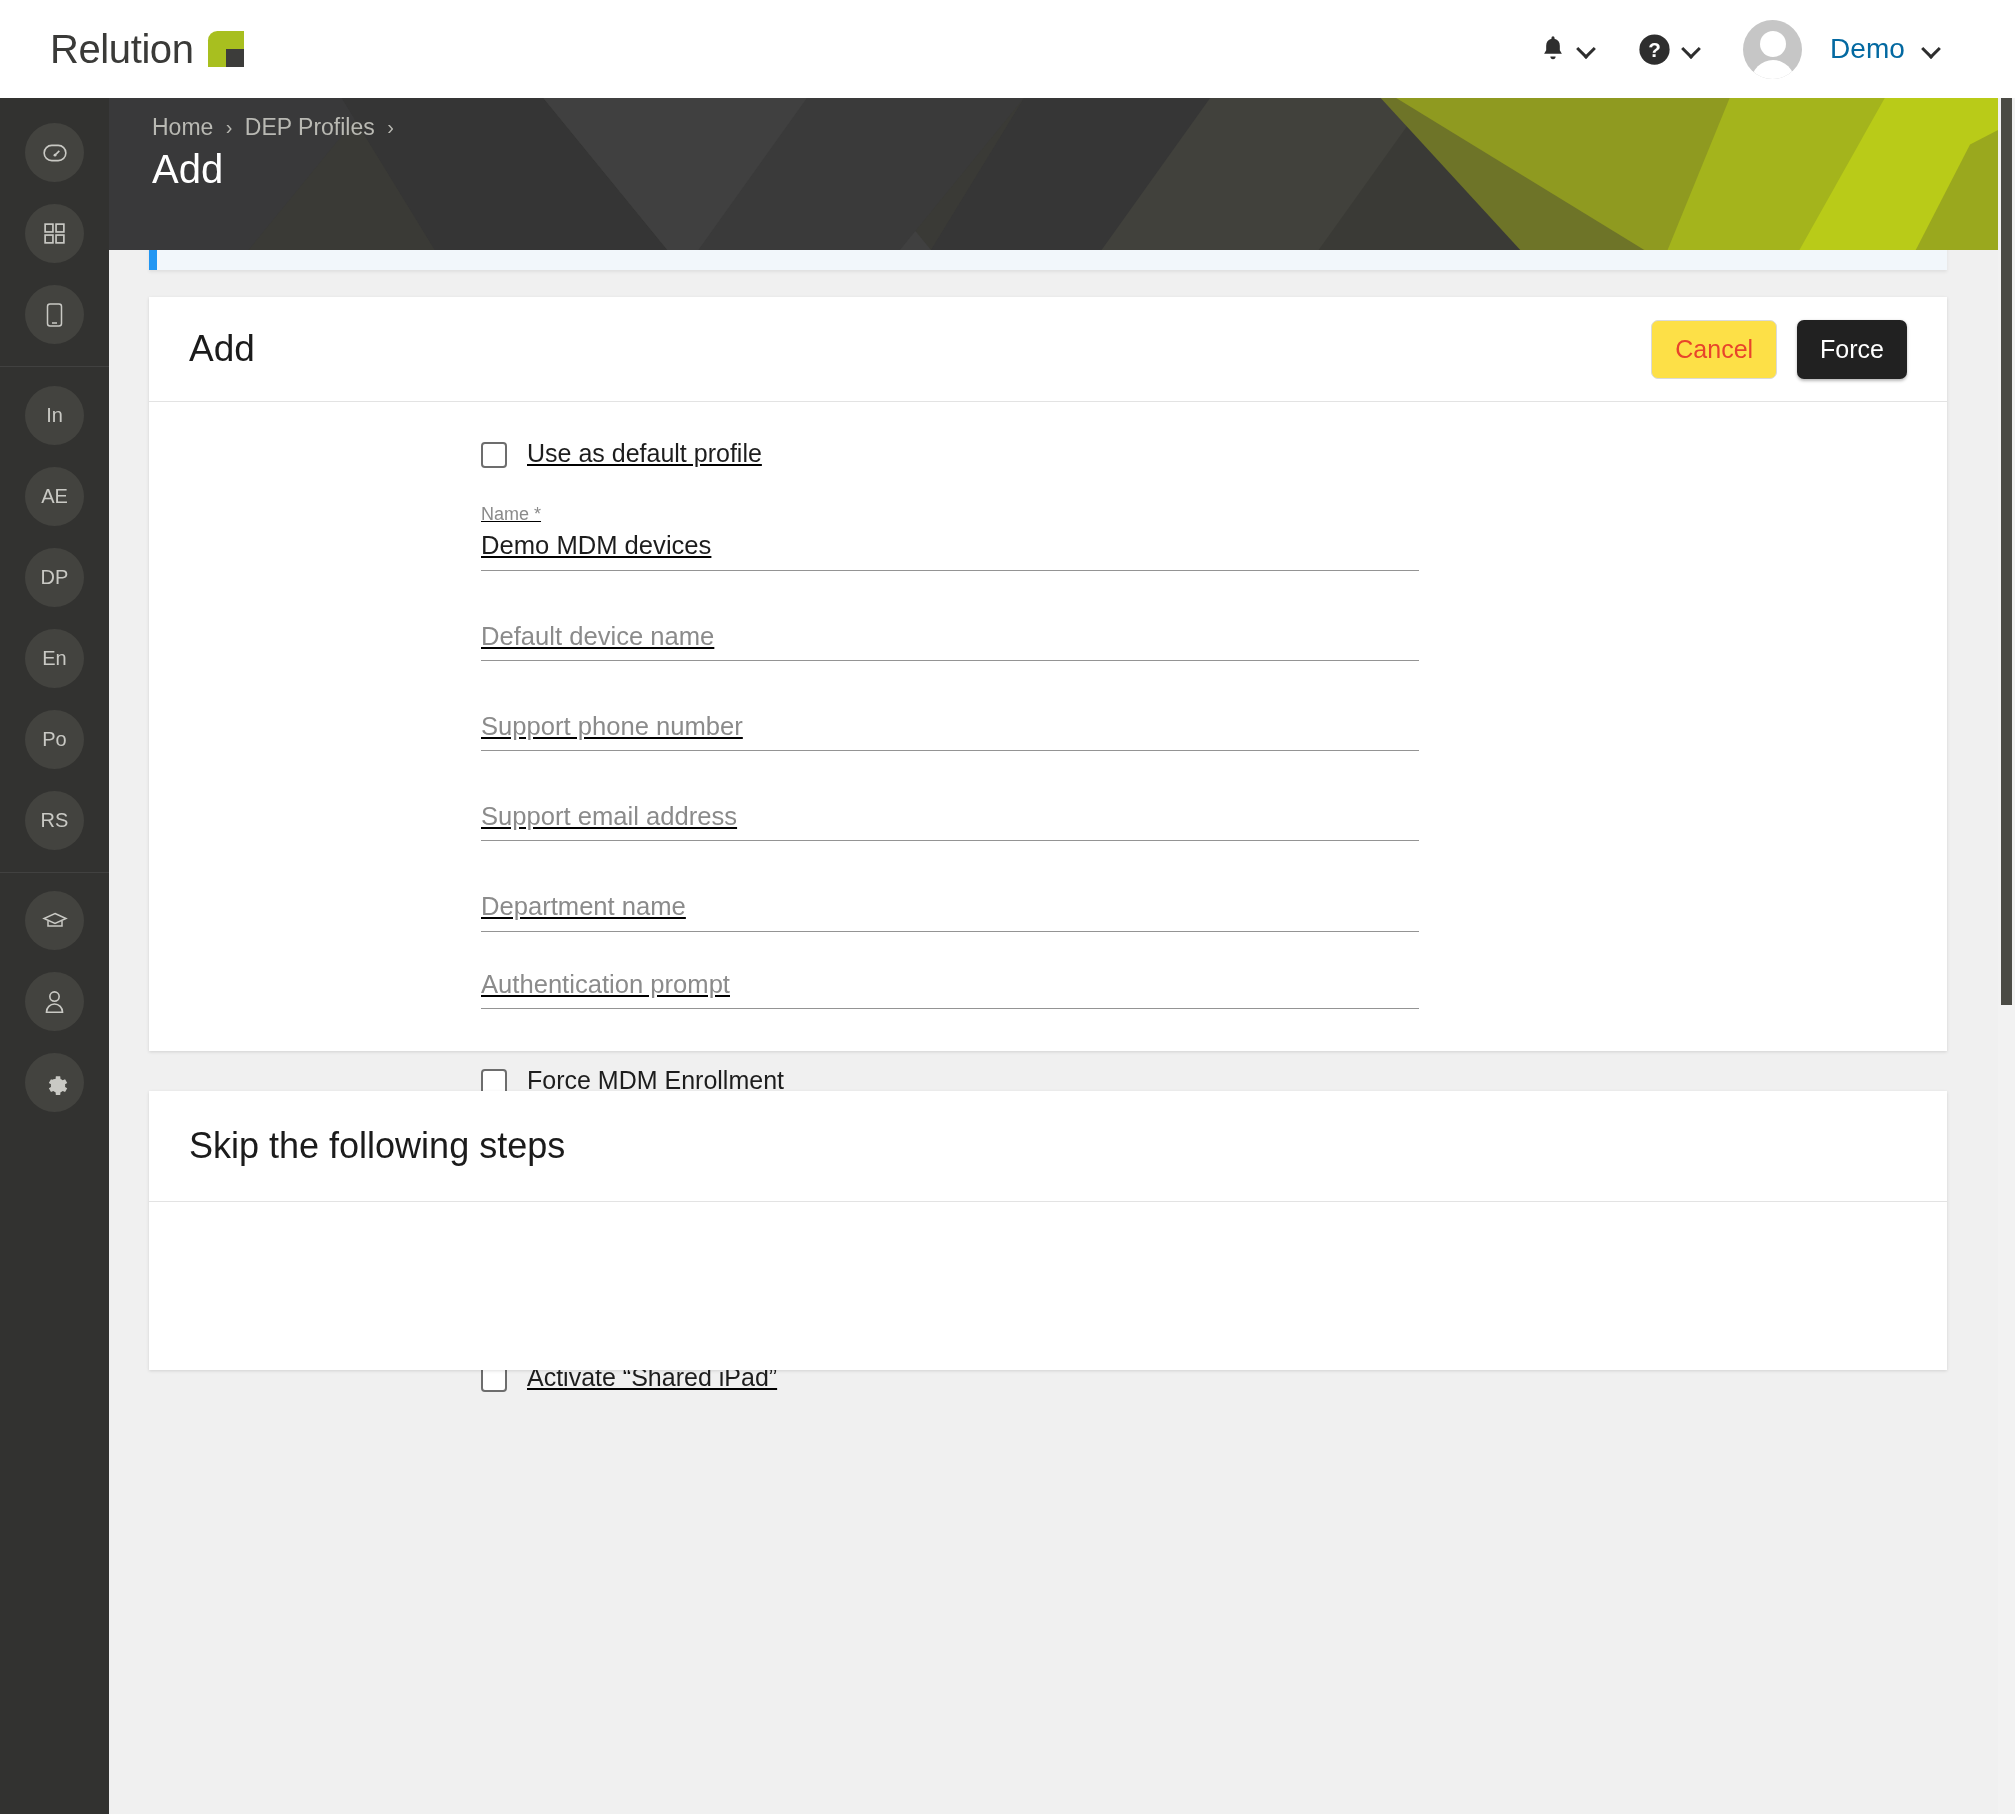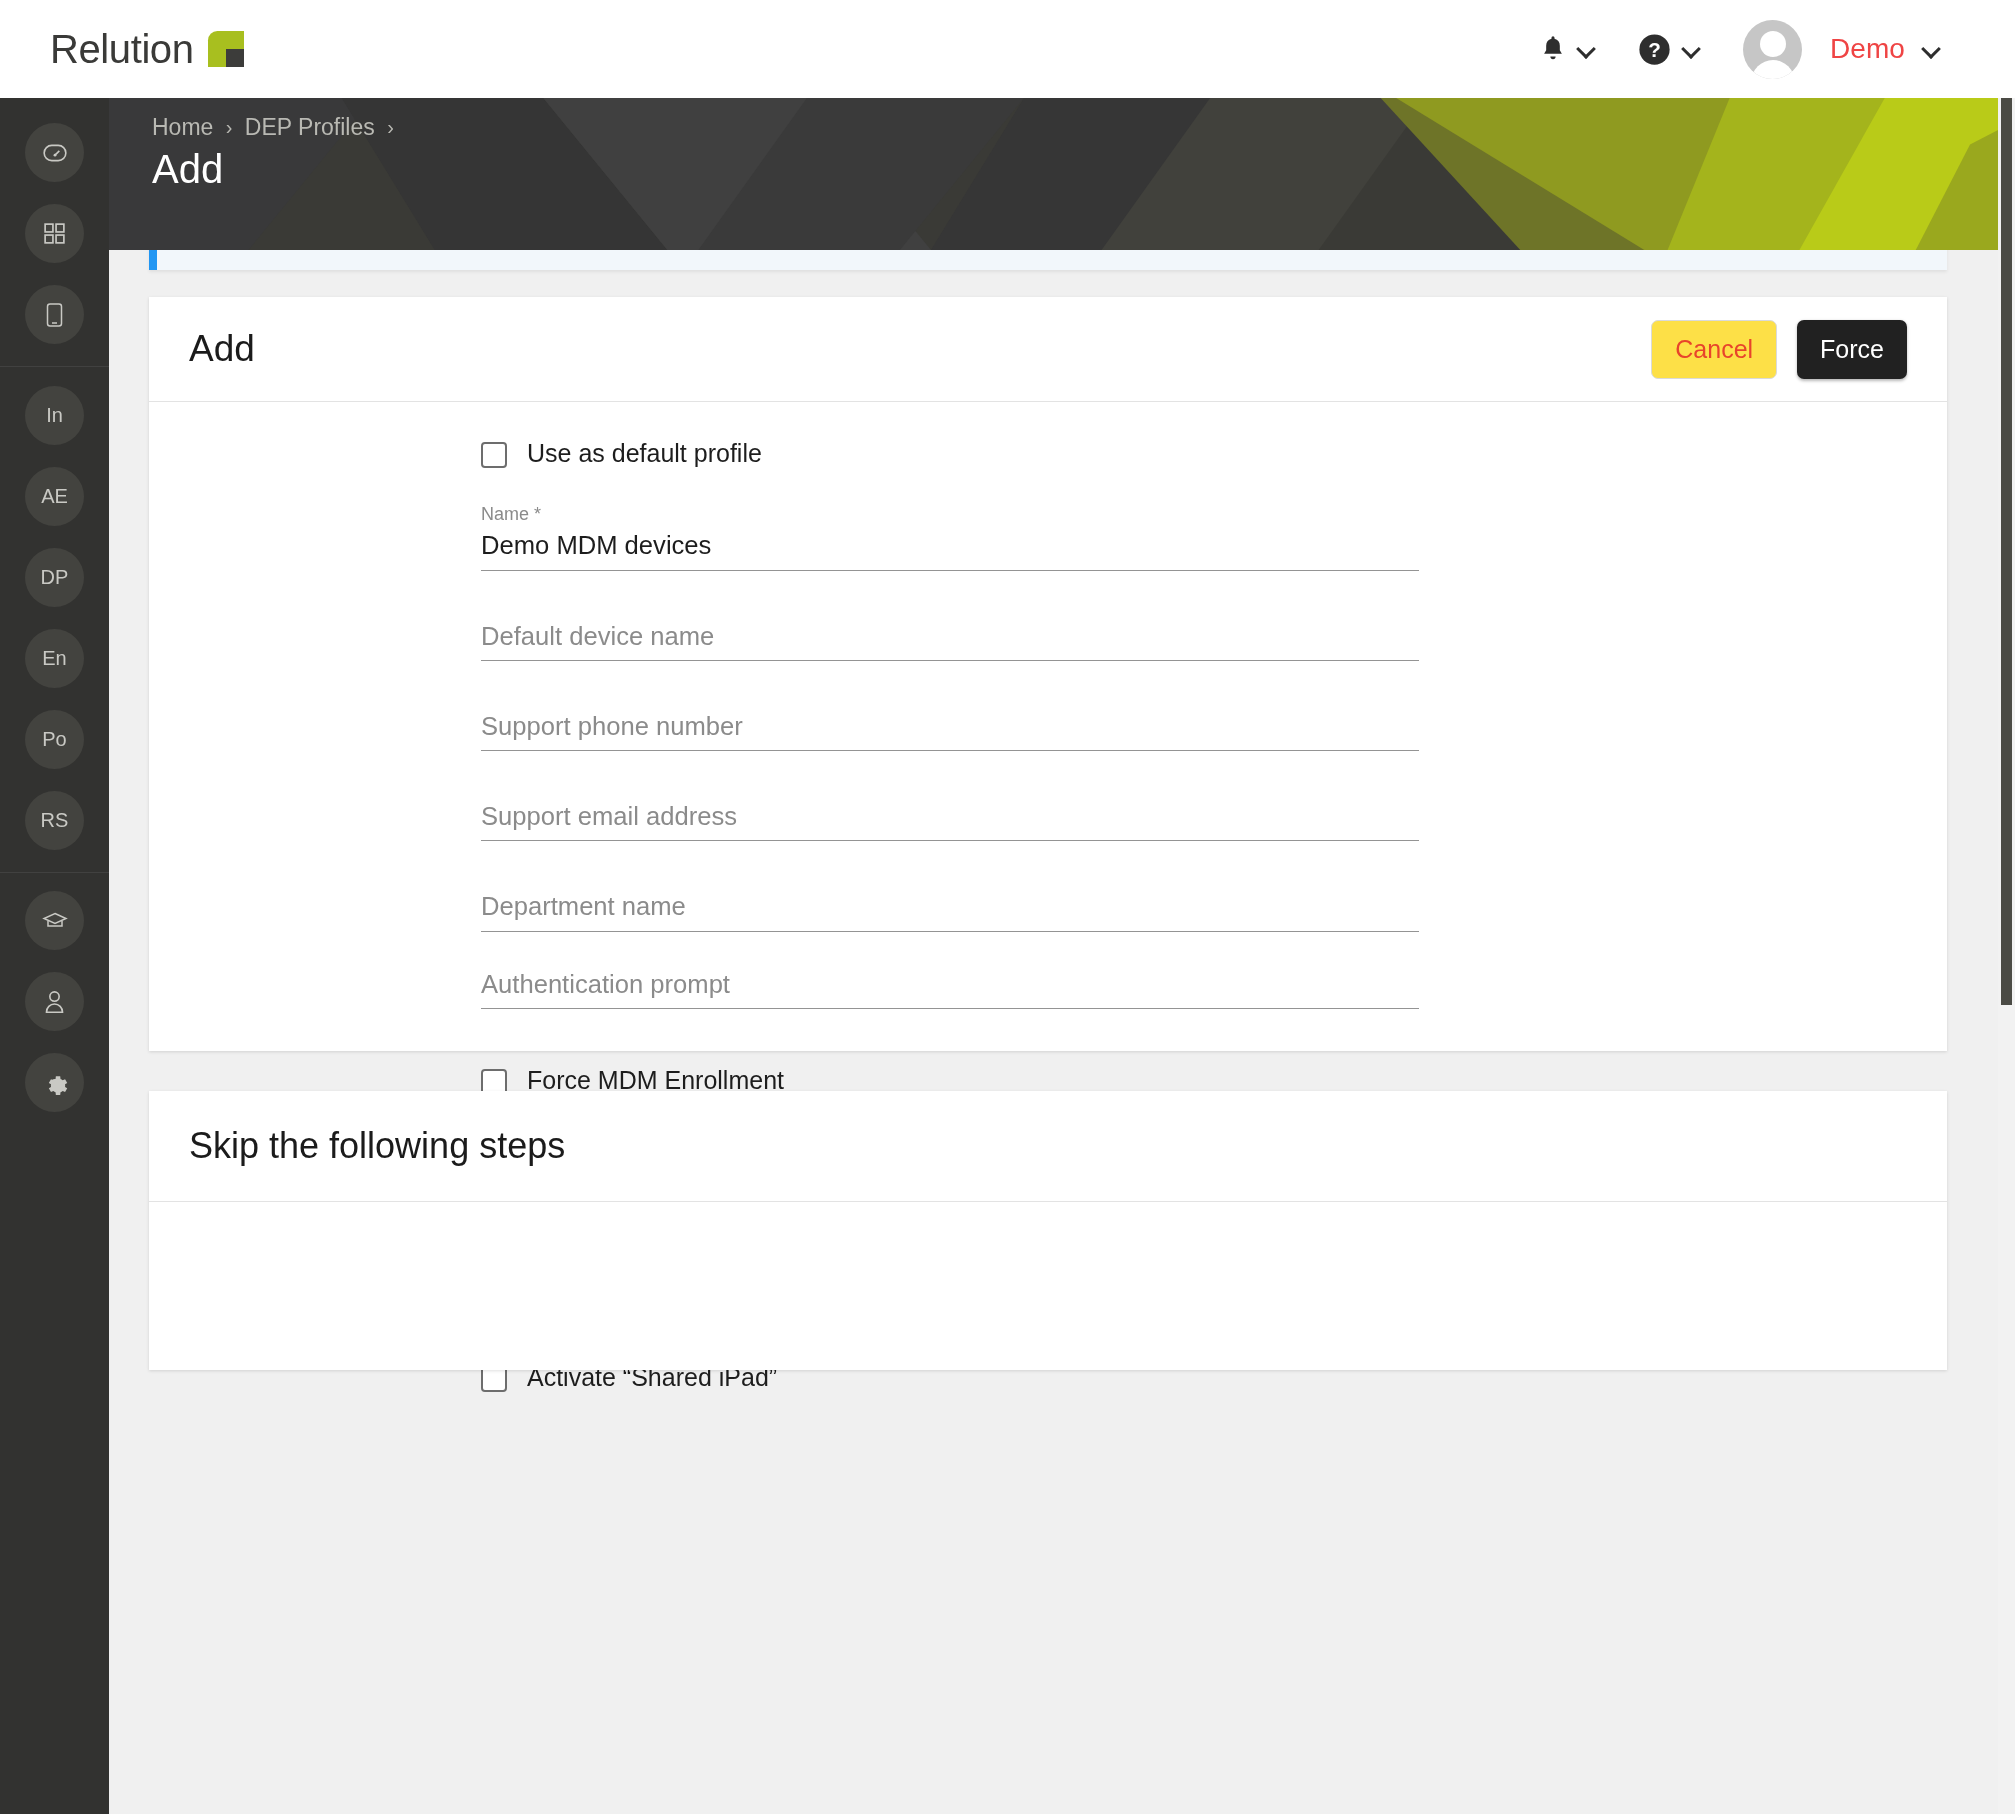--- a/index.html
+++ b/index.html
@@ -104,21 +104,21 @@
   .avatar .body {
     position: absolute;
     left: 50%; top: 40px;
     transform: translateX(-50%);
     width: 43px; height: 36px;
     border-radius: 22px 22px 0 0;
     background: #ffffff;
   }
   .username {
     font-size: 28px;
-    color: #ef4444;
+    color: #0369a1;
     margin-left: 17px;
     margin-right: 6.2px;
   }
 
   
   .sidebar {
     position: absolute;
     top: 98px; left: 0;
     width: 109px;
     height: 1717px;
@@ -262,20 +262,21 @@
     border: 0.8px solid #dadada;
   }
   .btn-save {
     background: #212121;
     color: #ffffff;
     box-shadow: 0 1.6px 3.1px rgba(0,0,0,0.28);
   }
 
   .card-body {
     padding: 37px 0 0 0;
+    text-decoration: underline;
   }
   .form-col {
     width: 938px;
     margin-left: 332px;
   }
 
   
   .cb-row {
     display: flex;
     align-items: flex-start;

